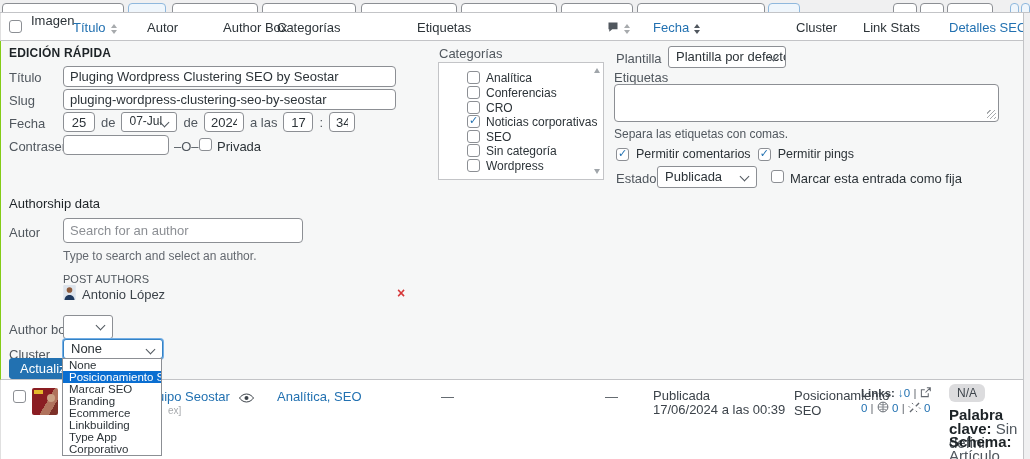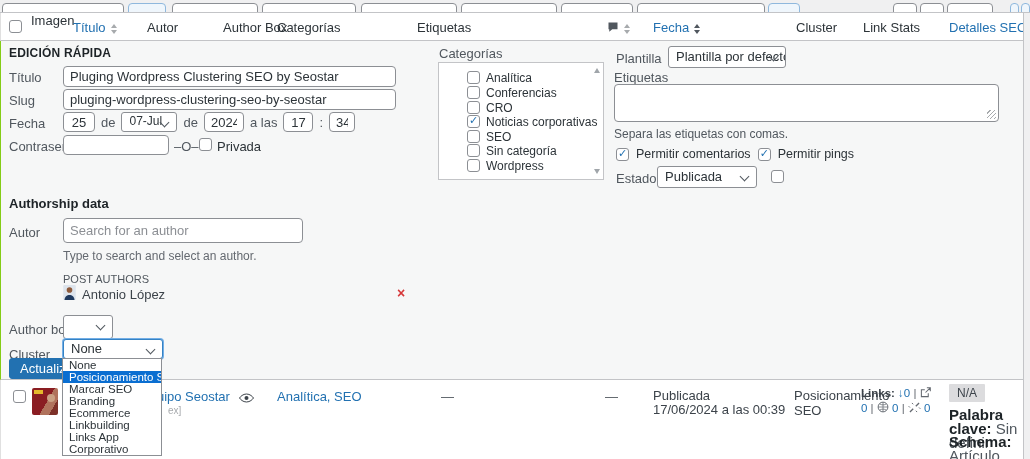--- a/index.html
+++ b/index.html
@@ -44,21 +44,21 @@
   .ddl{position:absolute;left:62px;top:358px;width:100px;background:#fff;border:1px solid #8c8f94;z-index:40;box-sizing:border-box;}
   .ddl .opt{height:12px;line-height:12px;font-size:11.5px;padding-left:6px;color:#2c3338;white-space:nowrap;overflow:hidden;cursor:pointer;}
   .ddl .opt.hl{background:#0a6ed1;color:#fff;}
   
   .prow{position:absolute;left:0;top:380px;width:1023px;height:79px;background:#fff;border-left:1px solid #e0e0e0;box-sizing:border-box;}
   .rlink{color:#2271b1;text-decoration:none;cursor:pointer;white-space:nowrap;}
   .thumb{position:absolute;left:31px;top:8px;width:26px;height:27px;border-radius:2px;overflow:hidden;
          background:linear-gradient(120deg,#8a1d22 0 55%,#b0725c 55% 78%,#7d3028 78% 100%);}
   .thumb:before{content:"";position:absolute;left:2px;top:2px;width:9px;height:4px;background:#e5b92c;}
   .thumb:after{content:"";position:absolute;right:3px;top:6px;width:8px;height:8px;border-radius:50%;background:#caa184;}
-  .badge{position:absolute;background:#dcdcde;color:#3c434a;border-radius:1px;font-size:12px;padding:2px 8px;}
+  .badge{position:absolute;background:#dcdcde;color:#3c434a;border-radius:6px;font-size:12px;padding:2px 8px;}
   .seotxt{position:absolute;width:78px;font-size:15px;line-height:14px;color:#50575e;}
   .seotxt b{color:#1d2327;}
   .lstats{position:absolute;font-size:11.5px;line-height:14px;color:#646970;white-space:nowrap;}
   .lstats .ll{font-weight:bold;color:#3c434a;margin-top:13px;}
   .lstats .lc{color:#2271b1;}
   .lstats .dla{color:#2271b1;font-weight:bold;}
   .icon{display:inline-block;vertical-align:middle;}
   .redx{position:absolute;color:#d63638;font-weight:bold;font-size:14px;cursor:pointer;}
   .rightedge{position:absolute;left:1023px;top:13px;width:7px;height:446px;background:#f0f0f1;border-left:1px solid #c3c4c7;box-sizing:border-box;}
   .dash{color:#50575e;}
@@ -157,22 +157,23 @@
     <div style="position:absolute;left:615px;top:106px;display:flex;align-items:center;gap:7px;font-size:12.5px">
       <span class="cbx checked"></span>
       <span>Permitir comentarios</span>
       <span class="cbx checked"></span>
       <span>Permitir pings</span>
     </div>
 
     <span class="lbl" style="left:615px;top:130px">Estado</span>
     <span class="sel" style="left:656px;top:125px;width:100px;height:22px"><span>Publicada</span></span>
     <span class="cbx" style="position:absolute;left:770px;top:129px"></span>
-
-    <div style="position:absolute;left:8px;top:155px;font-weight:bold;color:#1d2327">Authorship data</div>
+    <span class="lbl" style="left:789px;top:130px;color:#2c3338">Marcar esta entrada como fija</span>
+
+    <div style="position:absolute;left:8px;top:155px;font-weight:normal;color:#1d2327">Authorship data</div>
     <span class="lbl" style="left:8px;top:184px">Autor</span>
     <input class="txt" style="position: absolute; left: 62px; top: 177px; width: 240px; height: 25px;" placeholder="Search for an author">
     <span class="lbl small" style="left:62px;top:208px">Type to search and select an author.</span>
     <span class="lbl" style="left:62px;top:232px;font-size:11px;color:#50575e">POST AUTHORS</span>
     <div style="position:absolute;left:62px;top:244px;display:flex;align-items:center;gap:6px">
       <span class="icon"><svg width="13" height="15" viewBox="0 0 20 24">
             <rect width="20" height="24" rx="2" fill="#dde4ec"></rect>
             <circle cx="10" cy="8" r="4.5" fill="#8d5a3b"></circle>
             <path d="M2 24c0-5 4-8 8-8s8 3 8 8z" fill="#1f3a5f"></path>
           </svg></span>
@@ -189,21 +190,21 @@
     <button class="btn" style="left:8px;top:317px">Actualizar</button>
   </div>
 
   <div class="ddl">
     <div class="opt">None</div>
     <div class="opt hl">Posicionamiento SEO</div>
     <div class="opt">Marcar SEO</div>
     <div class="opt">Branding</div>
     <div class="opt">Ecommerce</div>
     <div class="opt">Linkbuilding</div>
-    <div class="opt">Links App</div>
+    <div class="opt">Type App</div>
     <div class="opt">Corporativo</div>
   </div>
 
   <div class="prow">
     <span class="cbx" style="position:absolute;left:12px;top:10px"></span>
     <div class="thumb"></div>
     <a class="rlink" style="position:absolute;left:140px;top:9px">Equipo Seostar</a>
     <span style="position:absolute;left:167px;top:25px;font-size:10px;color:#a7aaad">ex]</span>
     <span class="icon" style="position:absolute;left:238px;top:11px"><svg width="15" height="10" viewBox="0 0 30 20">
           <path d="M15 2C8 2 3 7 1 10c2 3 7 8 14 8s12-5 14-8c-2-3-7-8-14-8z" fill="none" stroke="#3c434a" stroke-width="2"></path>

